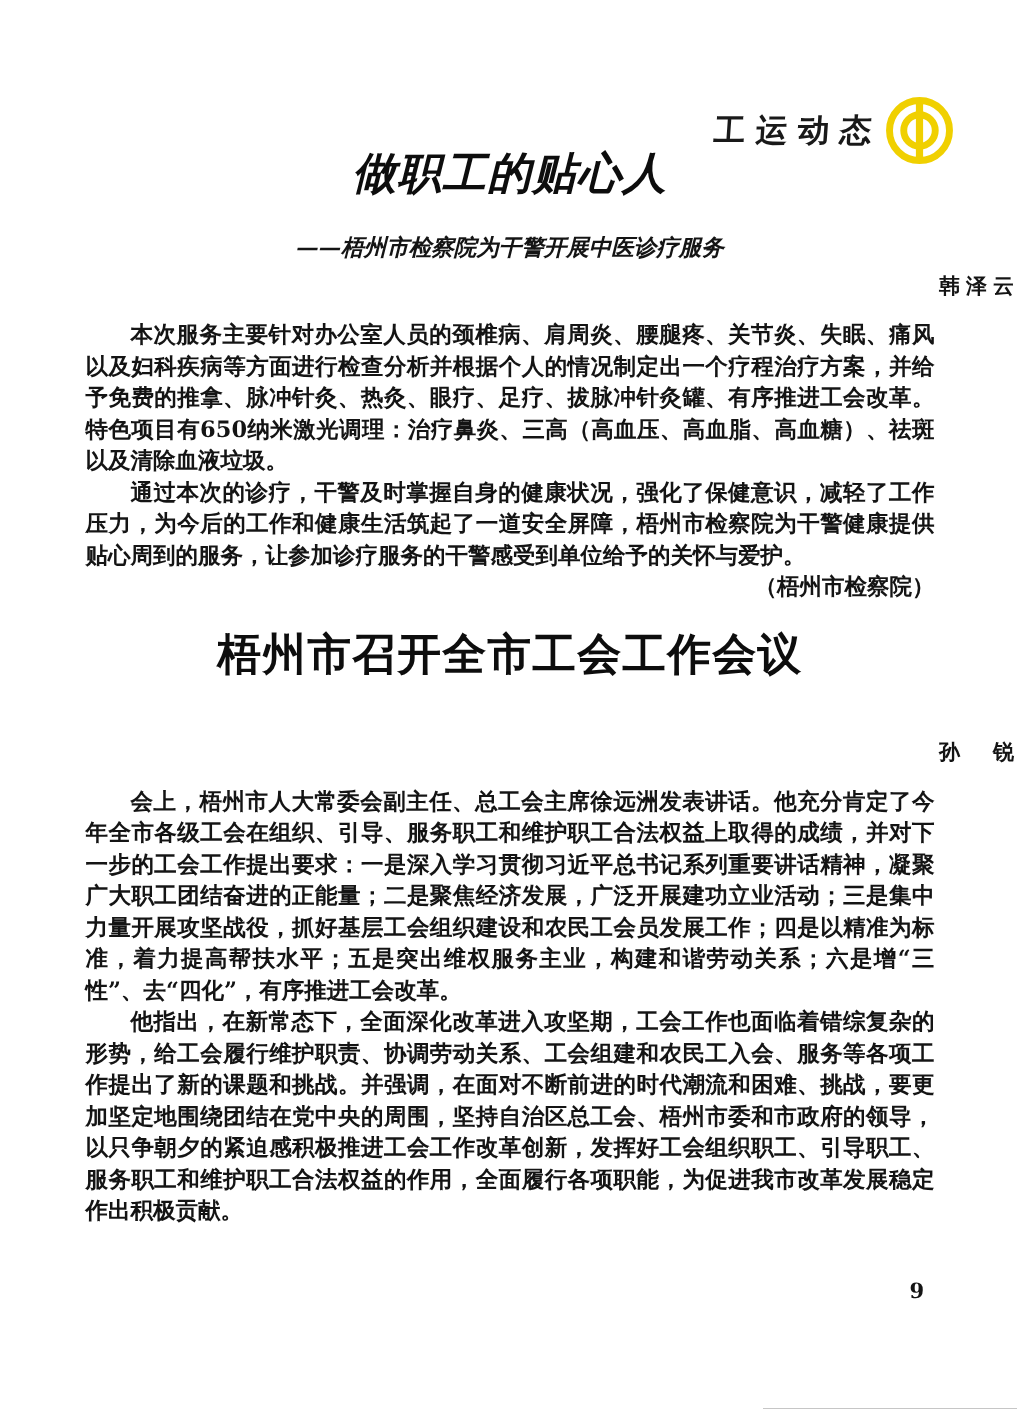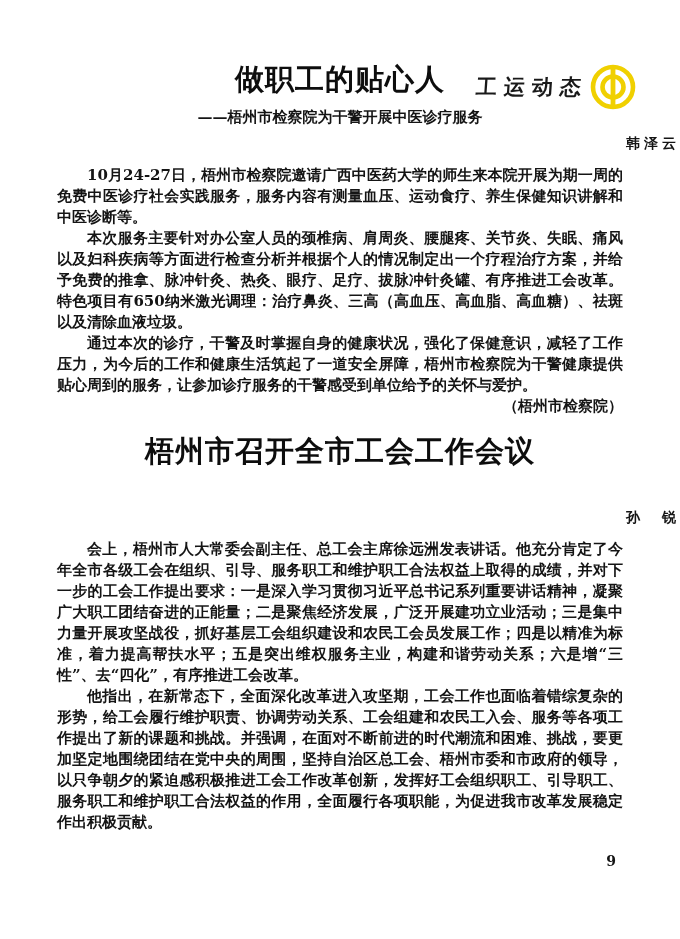--- a/index.html
+++ b/index.html
@@ -17,25 +17,26 @@
     font-weight:bold;font-size:21px;letter-spacing:7px;
     color:#191919;white-space:nowrap;
     transform:skewX(-4deg);
   }
   .emblem{width:46px;height:46px;display:block;margin-left:2px;}
   
   .article-title{
     text-align:center;font-weight:bold;font-size:29px;line-height:38px;
     margin:0;color:#0d0d0d;letter-spacing:1px;
   }
-  .article-title.t1{padding-top:60px;}
+  .article-title.t1{padding-top:96px;font-style:italic;}
   .article-title.t2{margin-top:36px;text-align:center;}
   .subtitle{
     text-align:center;font-weight:bold;font-size:15px;line-height:20px;
-    margin-top:9px;
+    margin-top:21px;
+    font-style:italic;
   }
   .author{
     text-align:right;font-weight:bold;font-size:14px;line-height:18px;
     margin-top:7px;letter-spacing:4px;
   }
   .author.a2{margin-top:38px;}
   .body-text{
     margin:13px 57px 0 57px;
     font-size:15px;line-height:21px;font-weight:bold;
     text-align:justify;text-justify:inter-ideograph;
@@ -61,21 +62,20 @@
       <circle cx="23" cy="23" r="10.5" fill="none" stroke="#f0d000" stroke-width="4.6"></circle>
       <rect x="20.6" y="5" width="4.8" height="36" fill="#f0d000"></rect>
     </svg>
   </div>
 
   <div>
     <h1 class="article-title t1">做职工的贴心人</h1>
     <div class="subtitle">——梧州市检察院为干警开展中医诊疗服务</div>
     <div class="author">韩泽云</div>
     <div class="body-text">
-      <p>10月24-27日，梧州市检察院邀请广西中医药大学的师生来本院开展为期一周的免费中医诊疗社会实践服务，服务内容有测量血压、运动食疗、养生保健知识讲解和中医诊断等。</p>
       <p>本次服务主要针对办公室人员的颈椎病、肩周炎、腰腿疼、关节炎、失眠、痛风以及妇科疾病等方面进行检查分析并根据个人的情况制定出一个疗程治疗方案，并给予免费的推拿、脉冲针灸、热灸、眼疗、足疗、拔脉冲针灸罐、有序推进工会改革。特色项目有650纳米激光调理：治疗鼻炎、三高（高血压、高血脂、高血糖）、祛斑以及清除血液垃圾。</p>
       <p><span>通过本次的诊疗，干警及时掌握自身的健康状况，强化了保健意识，减轻了工作压力，为今后的工作和健康生活筑起了一道安全屏障，梧州市检察院为干警健康提供贴心周到的服务，让参加诊疗服务的干警感受到单位给予的关怀与爱护。</span><span class="attribution">（梧州市检察院）</span></p>
     </div>
   </div>
 
   <div>
     <h1 class="article-title t2">梧州市召开全市工会工作会议</h1>
     <div class="author a2">孙　锐</div>
     <div class="body-text">
       <p>会上，梧州市人大常委会副主任、总工会主席徐远洲发表讲话。他充分肯定了今年全市各级工会在组织、引导、服务职工和维护职工合法权益上取得的成绩，并对下一步的工会工作提出要求：一是深入学习贯彻习近平总书记系列重要讲话精神，凝聚广大职工团结奋进的正能量；二是聚焦经济发展，广泛开展建功立业活动；三是集中力量开展攻坚战役，抓好基层工会组织建设和农民工会员发展工作；四是以精准为标准，着力提高帮扶水平；五是突出维权服务主业，构建和谐劳动关系；六是增“三性”、去“四化”，有序推进工会改革。</p>

